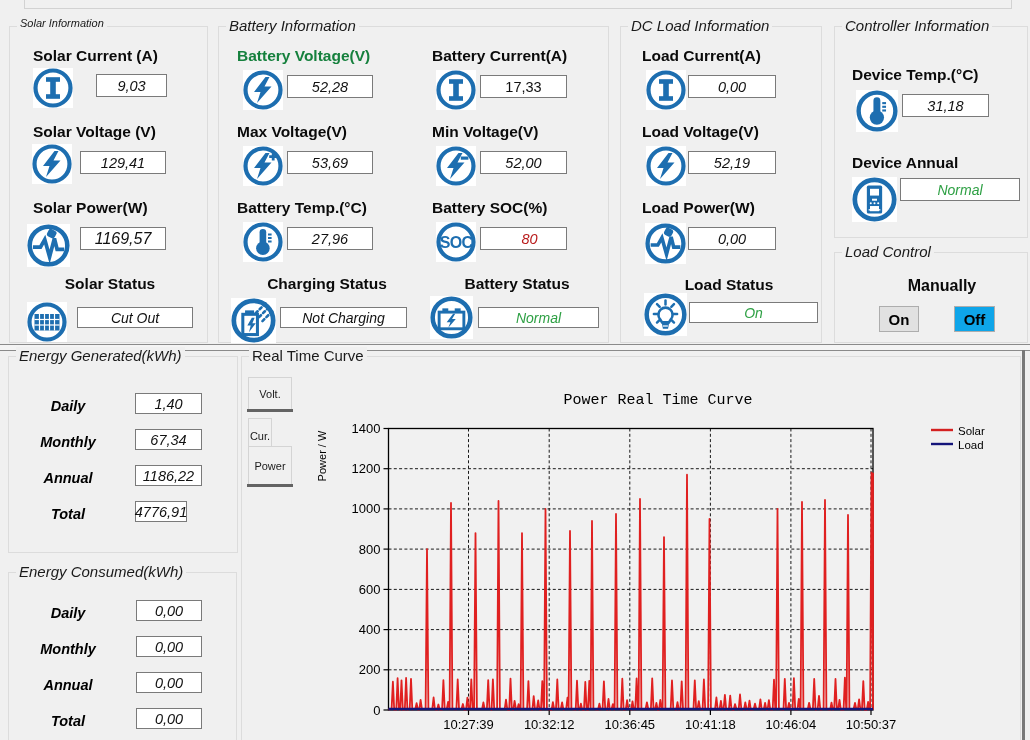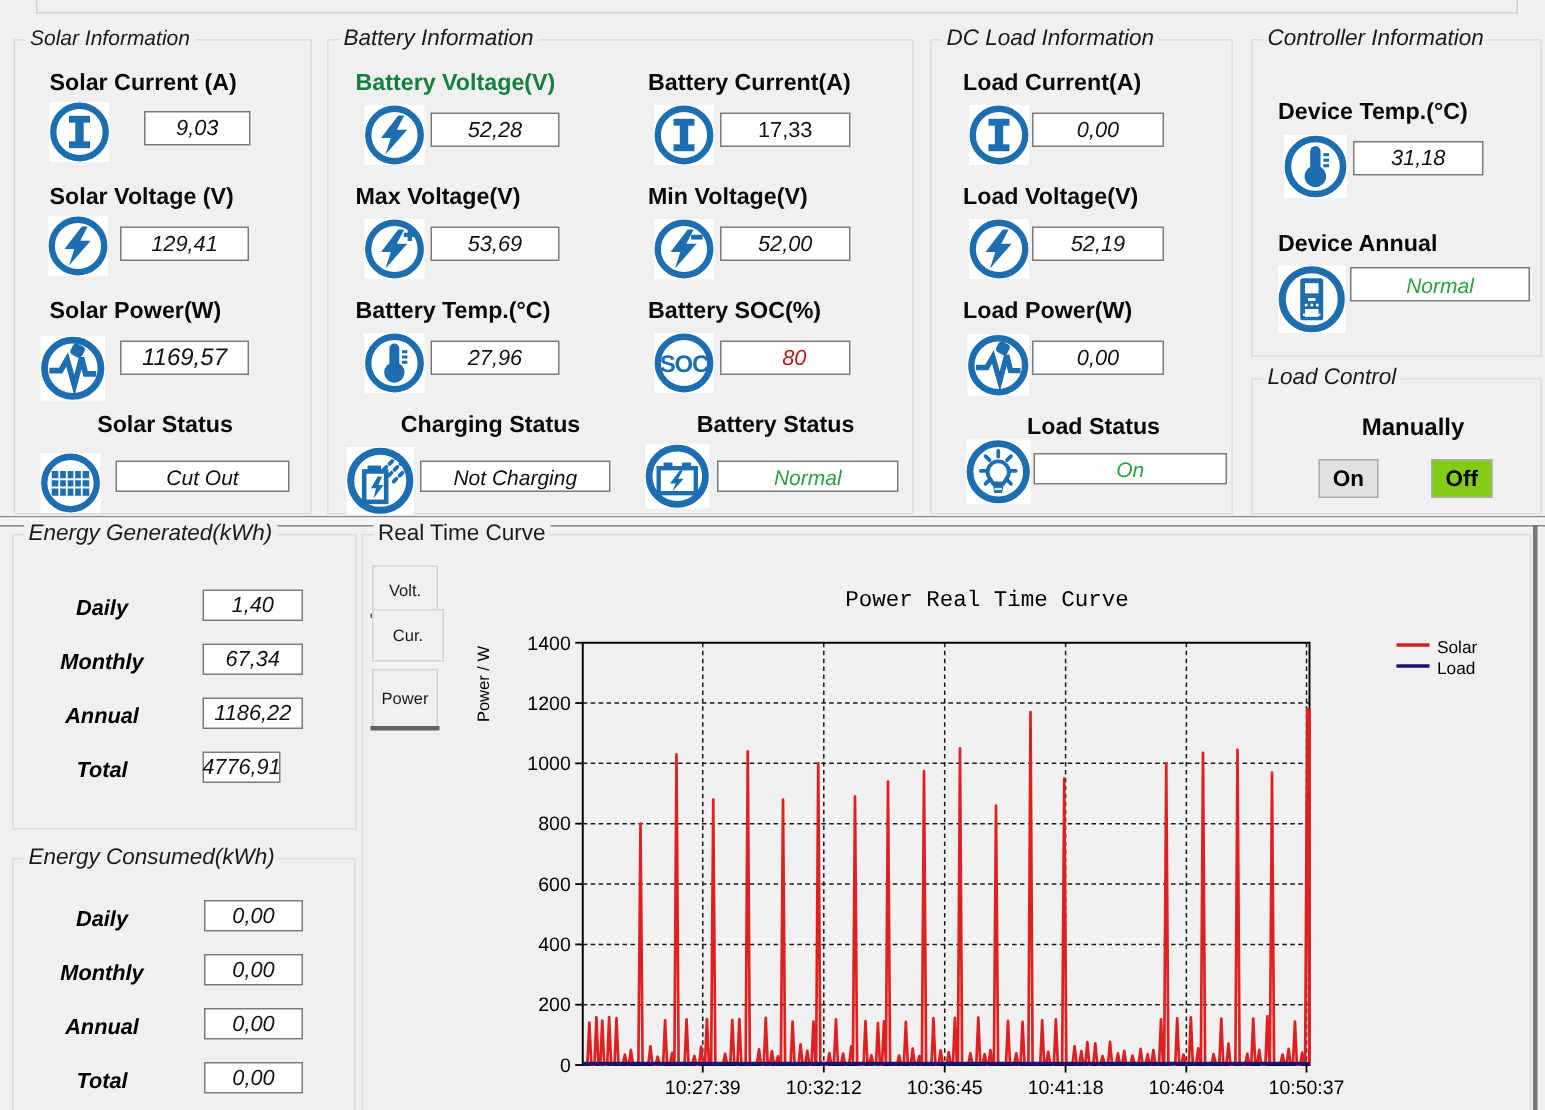--- a/index.html
+++ b/index.html
@@ -1,18 +1,18 @@
 <!DOCTYPE html>
 <html><head><meta charset="utf-8"><style>html,body{margin:0;padding:0;}body{width:1030px;height:740px;background:#f0f0f0;font-family:"Liberation Sans",sans-serif;position:relative;overflow:hidden;}</style></head><body>
 <div style="position:absolute;left:24px;top:0;width:988px;height:9px;border-left:1px solid #d2d2d2;border-right:1px solid #d2d2d2;border-bottom:1px solid #d2d2d2;box-sizing:border-box;"></div>
 <div style="position:absolute;left:0;top:344px;width:1030px;height:1px;background:#8a8a8a;"></div>
 <div style="position:absolute;left:0;top:345px;width:1030px;height:5px;background:#f4f4f4;"></div>
 <div style="position:absolute;left:0;top:350px;width:1030px;height:1px;background:#8a8a8a;"></div>
 <div style="position:absolute;left:9px;top:26px;width:199px;height:317px;border:1px solid #dcdcdc;box-sizing:border-box;"></div>
-<div style="position:absolute;left:17px;top:17px;background:#f0f0f0;padding:0 3px;font-style:italic;font-size:14px;color:#1a1a1a;white-space:nowrap;">Solar Information</div>
+<div style="position:absolute;left:17px;top:17px;background:#f0f0f0;padding:0 3px;font-style:italic;font-size:11px;color:#1a1a1a;white-space:nowrap;">Solar Information</div>
 <div style="position:absolute;left:218px;top:26px;width:391px;height:317px;border:1px solid #dcdcdc;box-sizing:border-box;"></div>
 <div style="position:absolute;left:226px;top:17px;background:#f0f0f0;padding:0 3px;font-style:italic;font-size:15px;color:#1a1a1a;white-space:nowrap;">Battery Information</div>
 <div style="position:absolute;left:620px;top:26px;width:202px;height:317px;border:1px solid #dcdcdc;box-sizing:border-box;"></div>
 <div style="position:absolute;left:628px;top:17px;background:#f0f0f0;padding:0 3px;font-style:italic;font-size:15px;color:#1a1a1a;white-space:nowrap;">DC Load Information</div>
 <div style="position:absolute;left:834px;top:26px;width:194px;height:212px;border:1px solid #dcdcdc;box-sizing:border-box;"></div>
 <div style="position:absolute;left:842px;top:17px;background:#f0f0f0;padding:0 3px;font-style:italic;font-size:15px;color:#1a1a1a;white-space:nowrap;">Controller Information</div>
 <div style="position:absolute;left:834px;top:252px;width:194px;height:91px;border:1px solid #dcdcdc;box-sizing:border-box;"></div>
 <div style="position:absolute;left:842px;top:243px;background:#f0f0f0;padding:0 3px;font-style:italic;font-size:15px;color:#1a1a1a;white-space:nowrap;">Load Control</div>
 <div style="position:absolute;left:8px;top:356px;width:230px;height:197px;border:1px solid #dcdcdc;box-sizing:border-box;"></div>
 <div style="position:absolute;left:16px;top:347px;background:#f0f0f0;padding:0 3px;font-style:italic;font-size:15px;color:#1a1a1a;white-space:nowrap;">Energy Generated(kWh)</div>
@@ -214,40 +214,40 @@
       <circle cx="20" cy="23.4" r="0.9" fill="#fff"></circle>
       <circle cx="23.3" cy="23.4" r="0.9" fill="#fff"></circle>
       <rect x="16" y="25.8" width="8" height="4.6" fill="#fff"></rect>
       <rect x="14.8" y="28.6" width="1.2" height="1.2" fill="#fff"></rect>
       <rect x="24" y="28.6" width="1.2" height="1.2" fill="#fff"></rect>
     </svg>
   </div>
 <div style="position:absolute;left:900px;top:178px;width:120px;height:23px;background:#fff;border:1px solid #7a7a7a;box-sizing:border-box;display:flex;align-items:center;justify-content:center;font-style:italic;font-size:14px;color:#2ea044;">Normal</div>
 <div style="position:absolute;left:942px;top:277px;transform:translateX(-50%);font-weight:bold;font-size:16px;color:#0a0a0a;white-space:nowrap;">Manually</div>
 <div style="position:absolute;left:879px;top:306px;width:40px;height:26px;background:#e1e1e1;border:1px solid #adadad;box-sizing:border-box;display:flex;align-items:center;justify-content:center;font-weight:bold;font-size:15px;">On</div>
-<div style="position:absolute;left:954px;top:306px;width:41px;height:26px;background:#84cc16;border:1px solid #adadad;box-sizing:border-box;display:flex;align-items:center;justify-content:center;font-weight:bold;font-size:15px;">Off</div>
+<div style="position:absolute;left:954px;top:306px;width:41px;height:26px;background:#0ea5e9;border:1px solid #adadad;box-sizing:border-box;display:flex;align-items:center;justify-content:center;font-weight:bold;font-size:15px;">Off</div>
 <div style="position:absolute;left:68px;top:398px;transform:translateX(-50%);font-weight:bold;font-style:italic;font-size:14.5px;white-space:nowrap;">Daily</div>
 <div style="position:absolute;left:135px;top:393px;width:67px;height:21px;background:#fff;border:1px solid #7a7a7a;box-sizing:border-box;display:flex;align-items:center;justify-content:center;font-style:italic;font-size:14.5px;color:#111;">1,40</div>
 <div style="position:absolute;left:68px;top:434px;transform:translateX(-50%);font-weight:bold;font-style:italic;font-size:14.5px;white-space:nowrap;">Monthly</div>
 <div style="position:absolute;left:135px;top:429px;width:67px;height:21px;background:#fff;border:1px solid #7a7a7a;box-sizing:border-box;display:flex;align-items:center;justify-content:center;font-style:italic;font-size:14.5px;color:#111;">67,34</div>
 <div style="position:absolute;left:68px;top:470px;transform:translateX(-50%);font-weight:bold;font-style:italic;font-size:14.5px;white-space:nowrap;">Annual</div>
 <div style="position:absolute;left:135px;top:465px;width:67px;height:21px;background:#fff;border:1px solid #7a7a7a;box-sizing:border-box;display:flex;align-items:center;justify-content:center;font-style:italic;font-size:14.5px;color:#111;">1186,22</div>
 <div style="position:absolute;left:68px;top:506px;transform:translateX(-50%);font-weight:bold;font-style:italic;font-size:14.5px;white-space:nowrap;">Total</div>
 <div style="position:absolute;left:135px;top:501px;width:52px;height:21px;background:#fff;border:1px solid #7a7a7a;box-sizing:border-box;display:flex;align-items:center;justify-content:center;font-style:italic;font-size:14.5px;color:#111;">4776,91</div>
 <div style="position:absolute;left:68px;top:605px;transform:translateX(-50%);font-weight:bold;font-style:italic;font-size:14.5px;white-space:nowrap;">Daily</div>
 <div style="position:absolute;left:136px;top:600px;width:66px;height:21px;background:#fff;border:1px solid #7a7a7a;box-sizing:border-box;display:flex;align-items:center;justify-content:center;font-style:italic;font-size:14.5px;color:#111;">0,00</div>
 <div style="position:absolute;left:68px;top:641px;transform:translateX(-50%);font-weight:bold;font-style:italic;font-size:14.5px;white-space:nowrap;">Monthly</div>
 <div style="position:absolute;left:136px;top:636px;width:66px;height:21px;background:#fff;border:1px solid #7a7a7a;box-sizing:border-box;display:flex;align-items:center;justify-content:center;font-style:italic;font-size:14.5px;color:#111;">0,00</div>
 <div style="position:absolute;left:68px;top:677px;transform:translateX(-50%);font-weight:bold;font-style:italic;font-size:14.5px;white-space:nowrap;">Annual</div>
 <div style="position:absolute;left:136px;top:672px;width:66px;height:21px;background:#fff;border:1px solid #7a7a7a;box-sizing:border-box;display:flex;align-items:center;justify-content:center;font-style:italic;font-size:14.5px;color:#111;">0,00</div>
 <div style="position:absolute;left:68px;top:713px;transform:translateX(-50%);font-weight:bold;font-style:italic;font-size:14.5px;white-space:nowrap;">Total</div>
 <div style="position:absolute;left:136px;top:708px;width:66px;height:21px;background:#fff;border:1px solid #7a7a7a;box-sizing:border-box;display:flex;align-items:center;justify-content:center;font-style:italic;font-size:14.5px;color:#111;">0,00</div>
 <div style="position:absolute;left:248px;top:377px;width:44px;height:34px;background:#f0f0f0;border:1px solid #d4d4d4;box-sizing:border-box;display:flex;align-items:center;justify-content:center;font-size:11px;color:#1a1a1a;">Volt.</div>
 <div style="position:absolute;left:247px;top:409px;width:46px;height:2.5px;background:#636363;"></div>
-<div style="position:absolute;left:248px;top:406px;width:48px;height:35px;background:#f0f0f0;border:1px solid #d4d4d4;box-sizing:border-box;display:flex;align-items:center;justify-content:center;font-size:11px;color:#1a1a1a;">Cur.</div>
+<div style="position:absolute;left:248px;top:418px;width:24px;height:35px;background:#f0f0f0;border:1px solid #d4d4d4;box-sizing:border-box;display:flex;align-items:center;justify-content:center;font-size:11px;color:#1a1a1a;">Cur.</div>
 <div style="position:absolute;left:248px;top:446px;width:44px;height:40px;background:#f0f0f0;border:1px solid #d4d4d4;box-sizing:border-box;display:flex;align-items:center;justify-content:center;font-size:11px;color:#1a1a1a;">Power</div>
 <div style="position:absolute;left:247px;top:484px;width:46px;height:2.5px;background:#636363;"></div>
 <div style="position:absolute;left:1022px;top:350px;width:2.5px;height:390px;background:#787878;"></div>
 <svg style="position:absolute;left:0;top:0;" width="1030" height="740" viewBox="0 0 1030 740">
     <rect x="388.5" y="428.5" width="484.5" height="281.5" fill="#f1f1f1"></rect>
     <line x1="388.5" y1="669.8" x2="873.0" y2="669.8" stroke="#1a1a1a" stroke-width="1" stroke-dasharray="3 2.3"></line>
     <line x1="388.5" y1="629.6" x2="873.0" y2="629.6" stroke="#1a1a1a" stroke-width="1" stroke-dasharray="3 2.3"></line>
     <line x1="388.5" y1="589.4" x2="873.0" y2="589.4" stroke="#1a1a1a" stroke-width="1" stroke-dasharray="3 2.3"></line>
     <line x1="388.5" y1="549.1" x2="873.0" y2="549.1" stroke="#1a1a1a" stroke-width="1" stroke-dasharray="3 2.3"></line>
     <line x1="388.5" y1="508.9" x2="873.0" y2="508.9" stroke="#1a1a1a" stroke-width="1" stroke-dasharray="3 2.3"></line>

